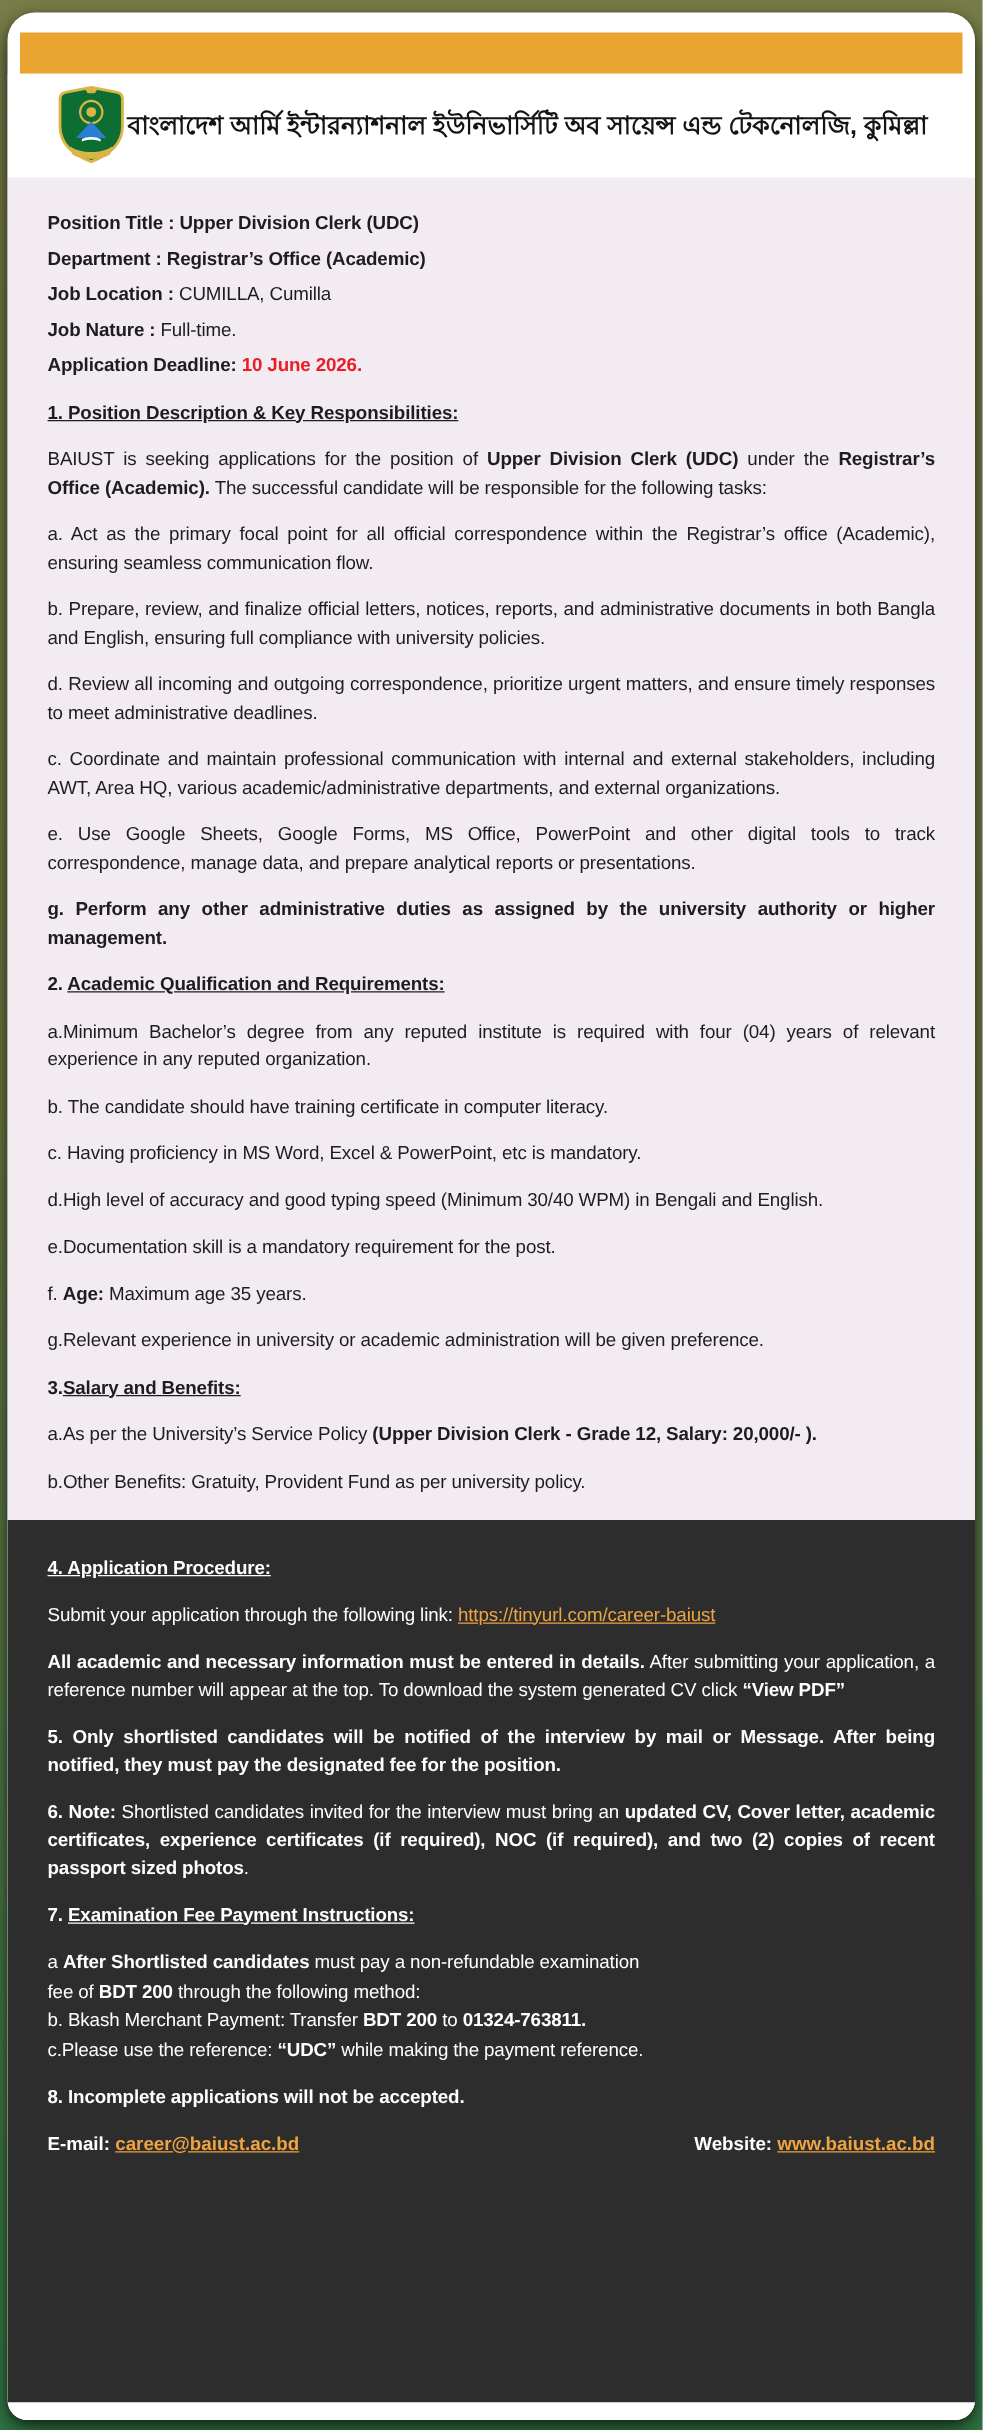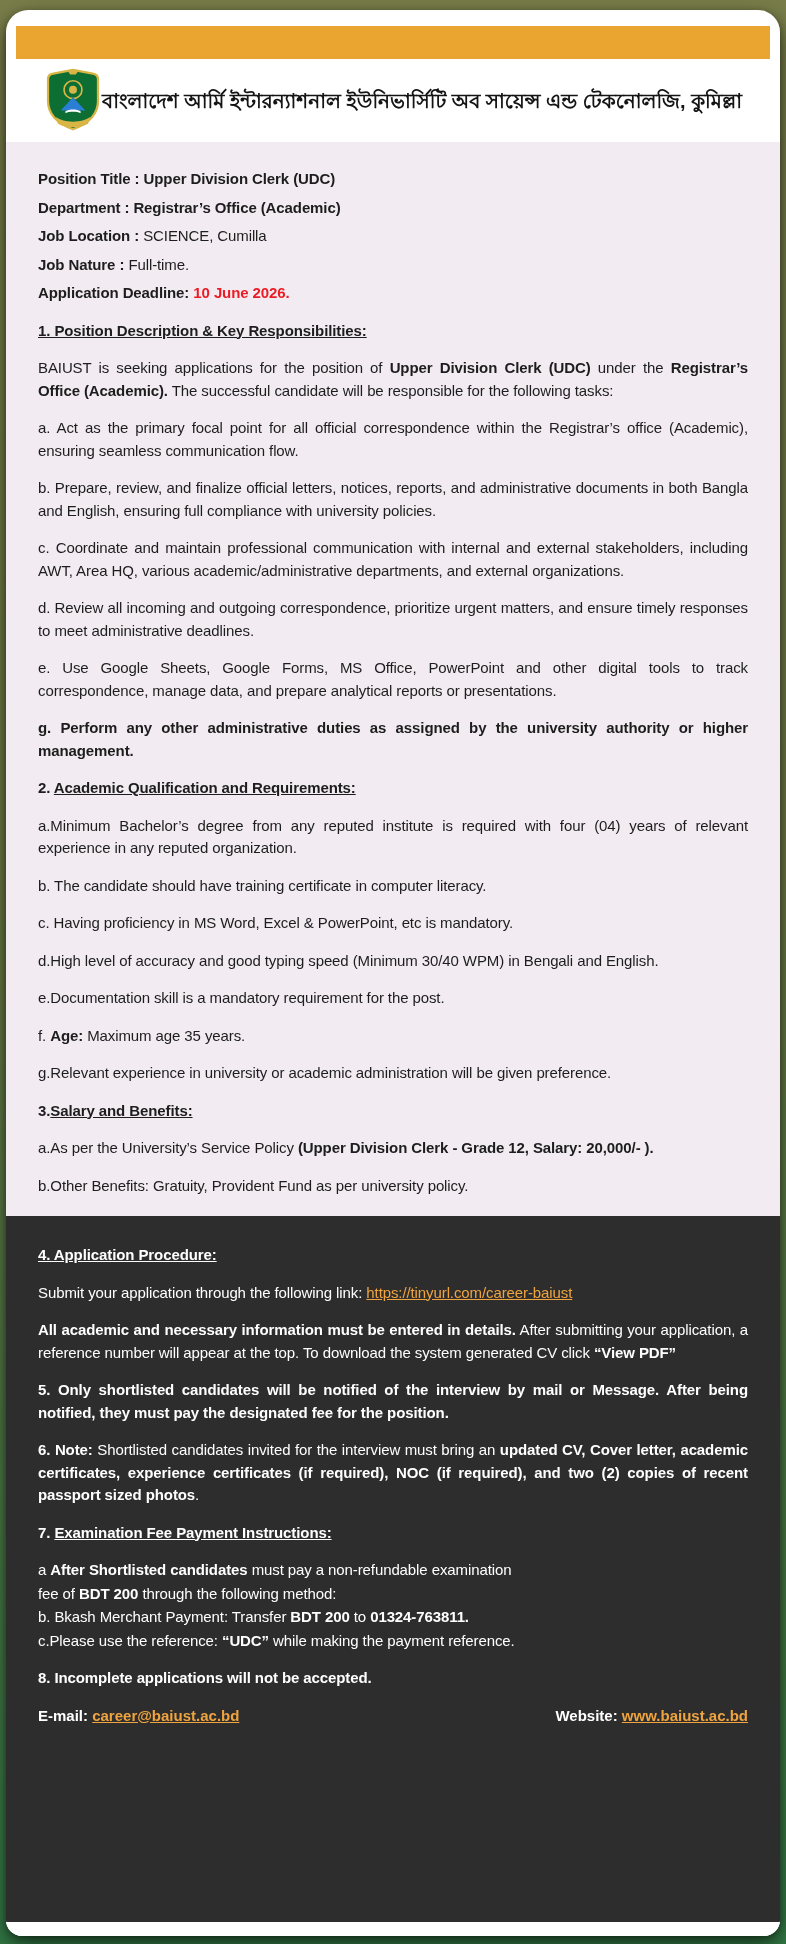--- a/index.html
+++ b/index.html
@@ -94,31 +94,31 @@
     </svg>
     <div class="title-block">
       <div class="title-bn">বাংলাদেশ আর্মি ইন্টারন্যাশনাল ইউনিভার্সিটি অব সায়েন্স এন্ড টেকনোলজি, কুমিল্লা</div>
     </div>
   </div>
 
   <div class="content">
     <div>
         <p class="para info"><span class="b">Position Title : </span><span class="b">Upper Division Clerk (UDC)</span></p>
         <p class="para info"><span class="b">Department : </span><span class="b">Registrar’s Office (Academic)</span></p>
-        <p class="para info"><span class="b">Job Location : </span><span class="">SCIENCE, Cumilla</span></p>
+        <p class="para info"><span class="b">Job Location : </span><span class="">CUMILLA, Cumilla</span></p>
         <p class="para info"><span class="b">Job Nature : </span><span class="">Full-time.</span></p>
         <p class="para info"><span class="b">Application Deadline: </span><span class="b red">10 June 2026.</span></p>
       </div>
     <div>
         <p class="para heading"><span class="b u">1. Position Description &amp; Key Responsibilities:</span></p>
         <p class="para j"><span class="">BAIUST is seeking applications for the position of </span><span class="b">Upper Division Clerk (UDC)</span><span class=""> under the </span><span class="b">Registrar’s Office (Academic).</span><span class=""> The successful candidate will be responsible for the following tasks:</span></p>
         <p class="para j"><span class="">a. Act as the primary focal point for all official correspondence within the Registrar’s office (Academic), ensuring seamless communication flow.</span></p>
         <p class="para j"><span class="">b. Prepare, review, and finalize official letters, notices, reports, and administrative documents in both Bangla and English, ensuring full compliance with university policies.</span></p>
+        <p class="para j"><span class="">d. Review all incoming and outgoing correspondence, prioritize urgent matters, and ensure timely responses to meet administrative deadlines.</span></p>
         <p class="para j"><span class="">c. Coordinate and maintain professional communication with internal and external stakeholders, including AWT, Area HQ, various academic/administrative departments, and external organizations.</span></p>
-        <p class="para j"><span class="">d. Review all incoming and outgoing correspondence, prioritize urgent matters, and ensure timely responses to meet administrative deadlines.</span></p>
         <p class="para j"><span class="">e. Use Google Sheets, Google Forms, MS Office, PowerPoint and other digital tools to track correspondence, manage data, and prepare analytical reports or presentations.</span></p>
         <p class="para j"><span class="b">g. Perform any other administrative duties as assigned by the university authority or higher management.</span></p>
         <p class="para heading"><span class="b">2. </span><span class="b u">Academic Qualification and Requirements:</span></p>
         <p class="para j"><span class="">a.Minimum Bachelor’s degree from any reputed institute is required with four (04) years of relevant experience in any reputed organization.</span></p>
         <p class="para"><span class="">b. The candidate should have training certificate in computer literacy.</span></p>
         <p class="para"><span class="">c. Having proficiency in MS Word, Excel &amp; PowerPoint, etc is mandatory.</span></p>
         <p class="para j"><span class="">d.High level of accuracy and good typing speed (Minimum 30/40 WPM) in Bengali and English.</span></p>
         <p class="para"><span class="">e.Documentation skill is a mandatory requirement for the post.</span></p>
         <p class="para"><span class="">f. </span><span class="b">Age:</span><span class=""> Maximum age 35 years.</span></p>
         <p class="para"><span class="">g.Relevant experience in university or academic administration will be given preference.</span></p>

